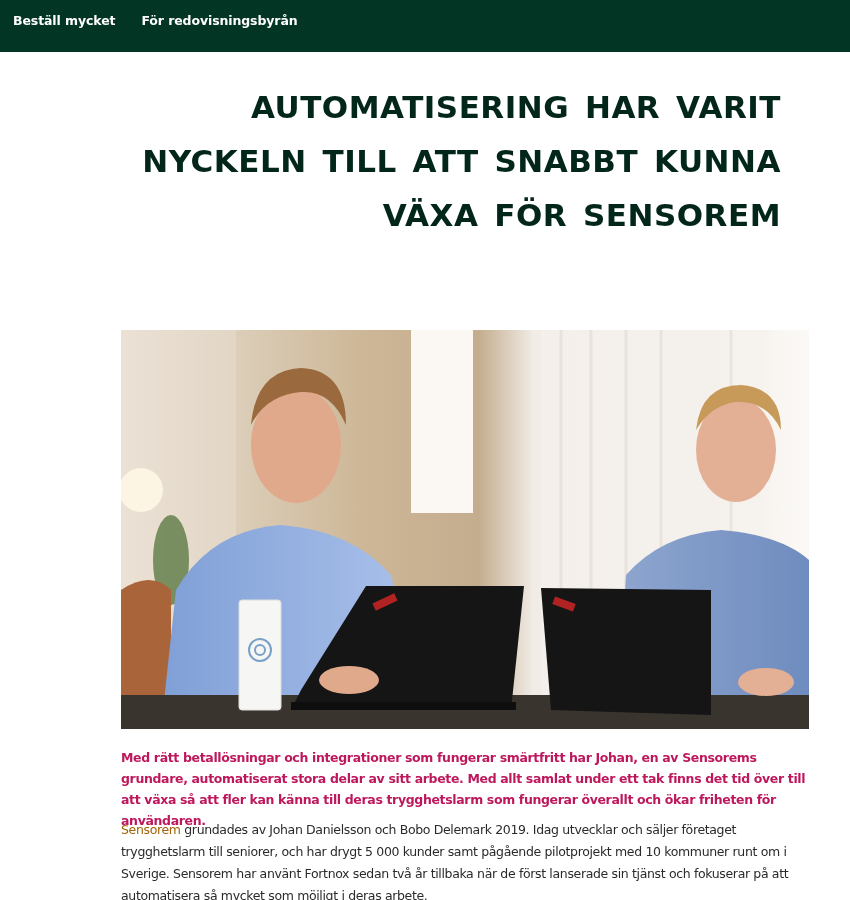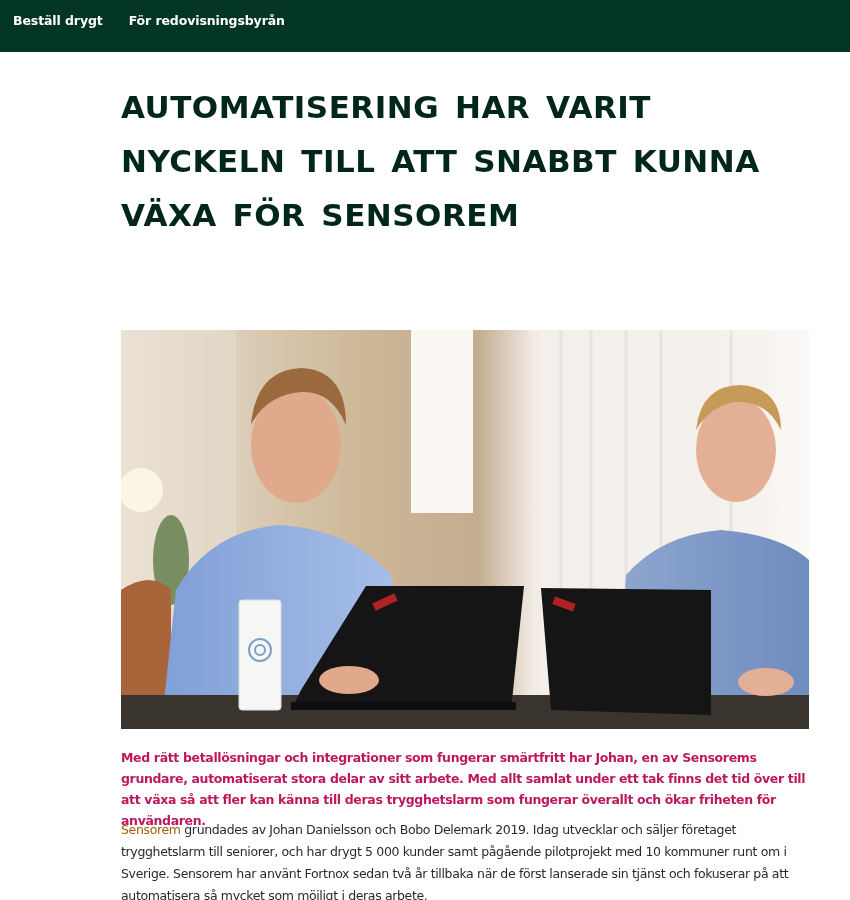--- a/index.html
+++ b/index.html
@@ -16,20 +16,21 @@
     margin-right: 26px; letter-spacing: -0.1px; font-family: "DejaVu Sans", sans-serif;
     font-size: 12.5px;
   }
 
   .headline {
     position: absolute; left: 121px; top: 76px; width: 660px;
     font-family: "DejaVu Sans", sans-serif; font-weight: bold;
     font-size: 44px; line-height: 54px; color: #03261a;
     text-transform: lowercase; letter-spacing: 0.5px;
     font-variant: small-caps;
+    text-align: right;
   }
 
   .hero {
     position: absolute; left: 121px; top: 330px; width: 688px; height: 399px;
     overflow: hidden;
     background: linear-gradient(90deg, #e9e2d6 0%, #d9cbb6 20%, #c9b79c 45%, #efe9e2 65%, #f3eee8 80%, #fbf8f4 100%);
   }
 
   .intro {
     position: absolute; left: 121px; top: 747px; width: 700px;
@@ -40,21 +41,21 @@
     position: absolute; left: 121px; top: 819px; width: 700px;
     font-family: "DejaVu Sans", sans-serif; font-size: 12.5px; line-height: 22px;
     color: #2a2a2a; letter-spacing: -0.35px;
   }
   .body-p a { color: #a16207; text-decoration: none; }
 </style>
 </head>
 <body>
 
 <nav class="topnav">
-  <a href="#">Beställ drygt</a>
+  <a href="#">Beställ mycket</a>
   <a href="#">För redovisningsbyrån</a>
 </nav>
 
 <h1 class="headline">automatisering har varit nyckeln till att snabbt kunna växa för sensorem</h1>
 
 <div class="hero">
   <svg width="688" height="399" viewBox="0 0 688 399" xmlns="http://www.w3.org/2000/svg">
     <defs>
       <linearGradient id="wall" x1="0" x2="1" y1="0" y2="0">
         <stop offset="0" stop-color="#efe7dc"></stop>

